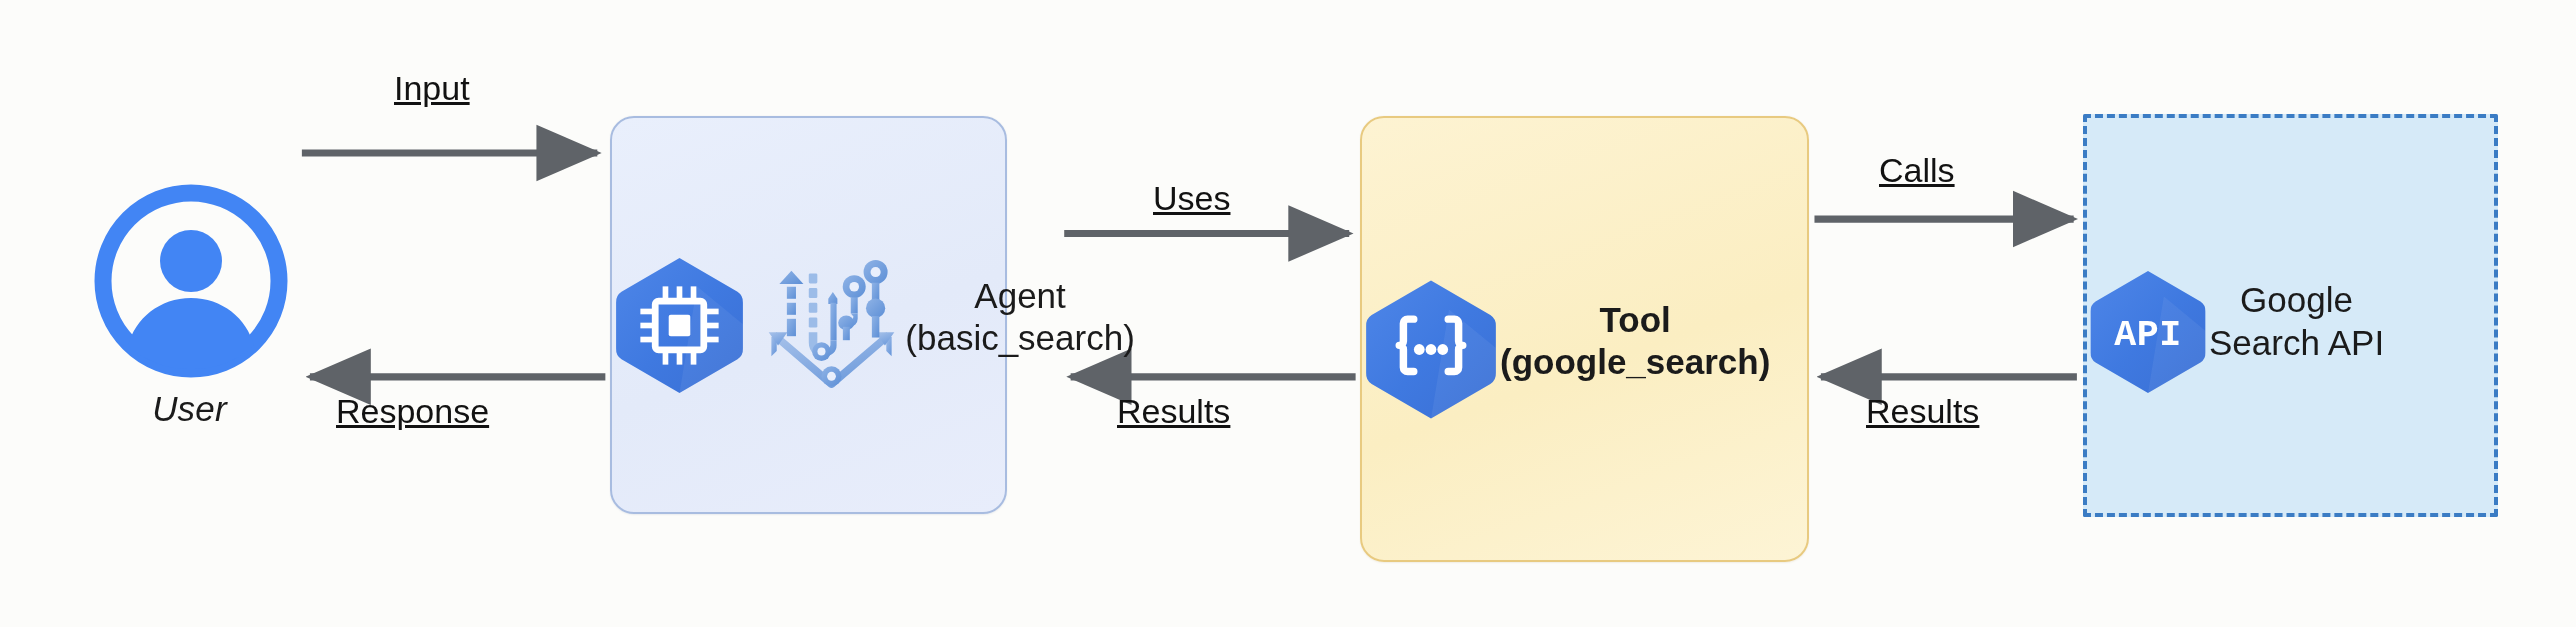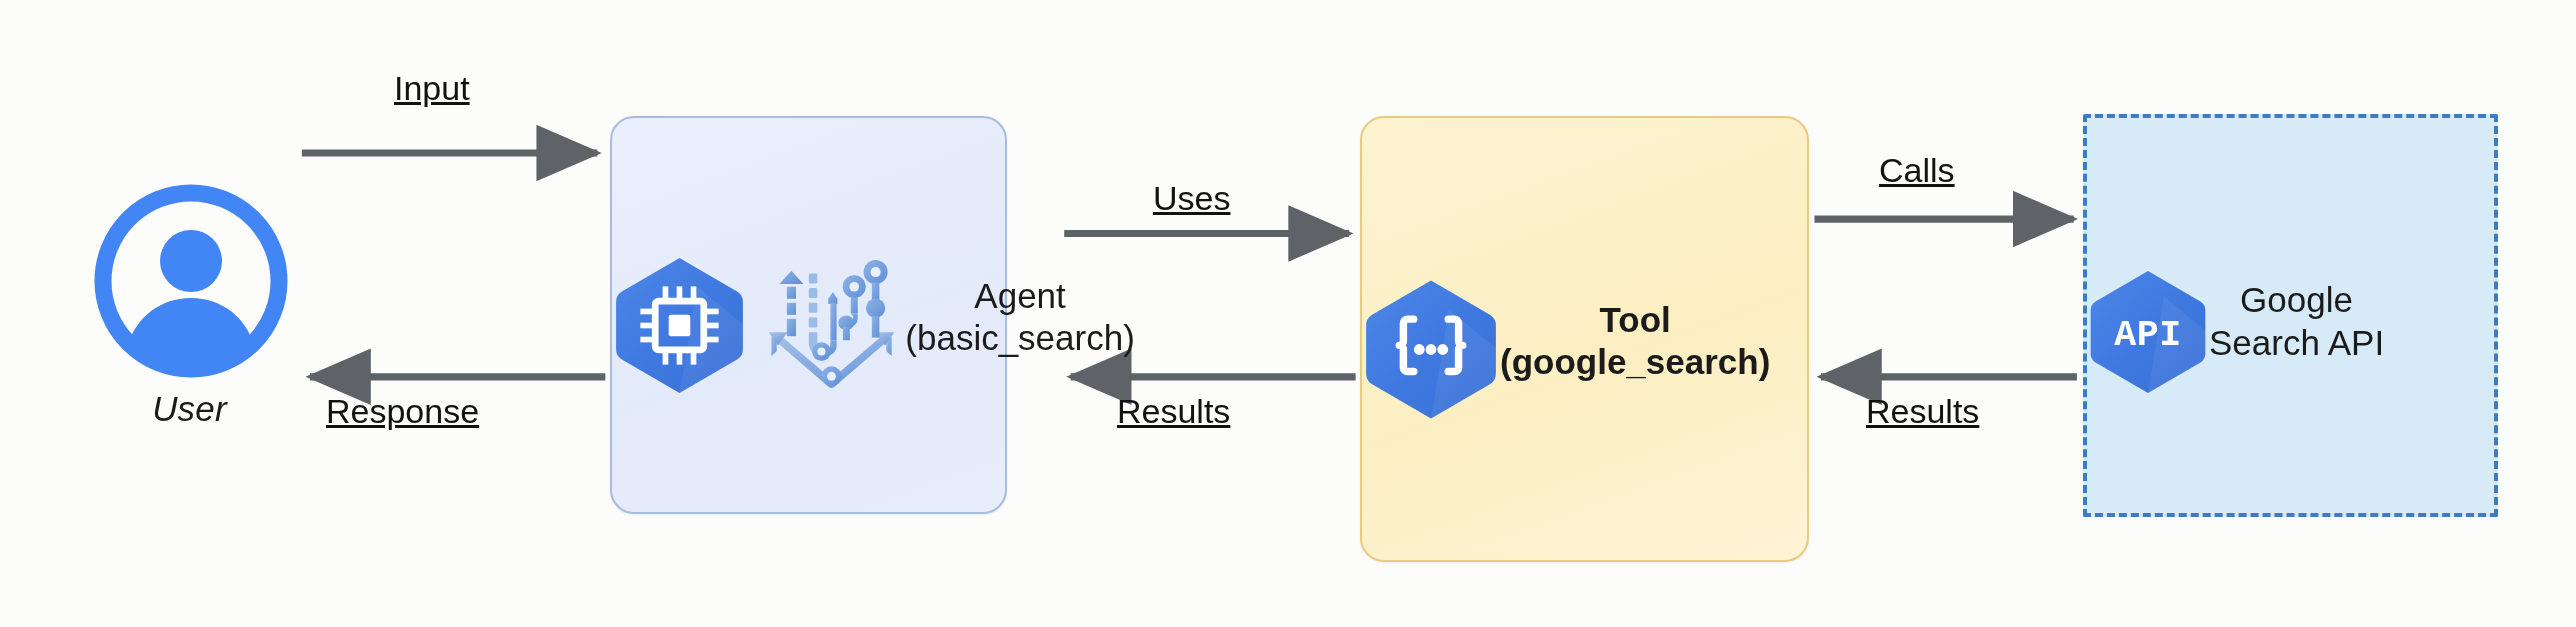--- a/index.html
+++ b/index.html
@@ -146,21 +146,21 @@
     <g>
       <line x1="2254" y1="272" x2="2576" y2="272" stroke="#5f6368" stroke-width="9" marker-end="url(#arrowhead)"></line>
     </g>
 
     <g>
       <line x1="2580" y1="468" x2="2262" y2="468" stroke="#5f6368" stroke-width="9" marker-end="url(#arrowhead)"></line>
     </g>
   </svg>
 
   <div class="edge-label" style="left:394px; top:69px;">Input</div>
-  <div class="edge-label" style="left:326px; top:392px;">Response</div>
+  <div class="edge-label" style="left:336px; top:392px;">Response</div>
   <div class="edge-label" style="left:1153px; top:151px;margin-top:28px;">Uses</div>
   <div class="edge-label" style="left:1117px; top:392px;">Results</div>
   <div class="edge-label" style="left:1879px; top:151px;">Calls</div>
   <div class="edge-label" style="left:1866px; top:392px;">Results</div>
 
   <div class="abs" id="user-node">
     <svg id="user-avatar" viewBox="0 0 100 100">
       <circle cx="50" cy="50" r="44" fill="none" stroke="#4285f4" stroke-width="8.5"></circle>
       <circle cx="50" cy="40" r="15.5" fill="#4285f4"></circle>
       <path d="M50 58.5c-15.5 0-28 10.2-31.4 23.8A44 44 0 0 0 50 94a44 44 0 0 0 31.4-11.7C78 68.7 65.5 58.5 50 58.5z" fill="#4285f4"></path>

